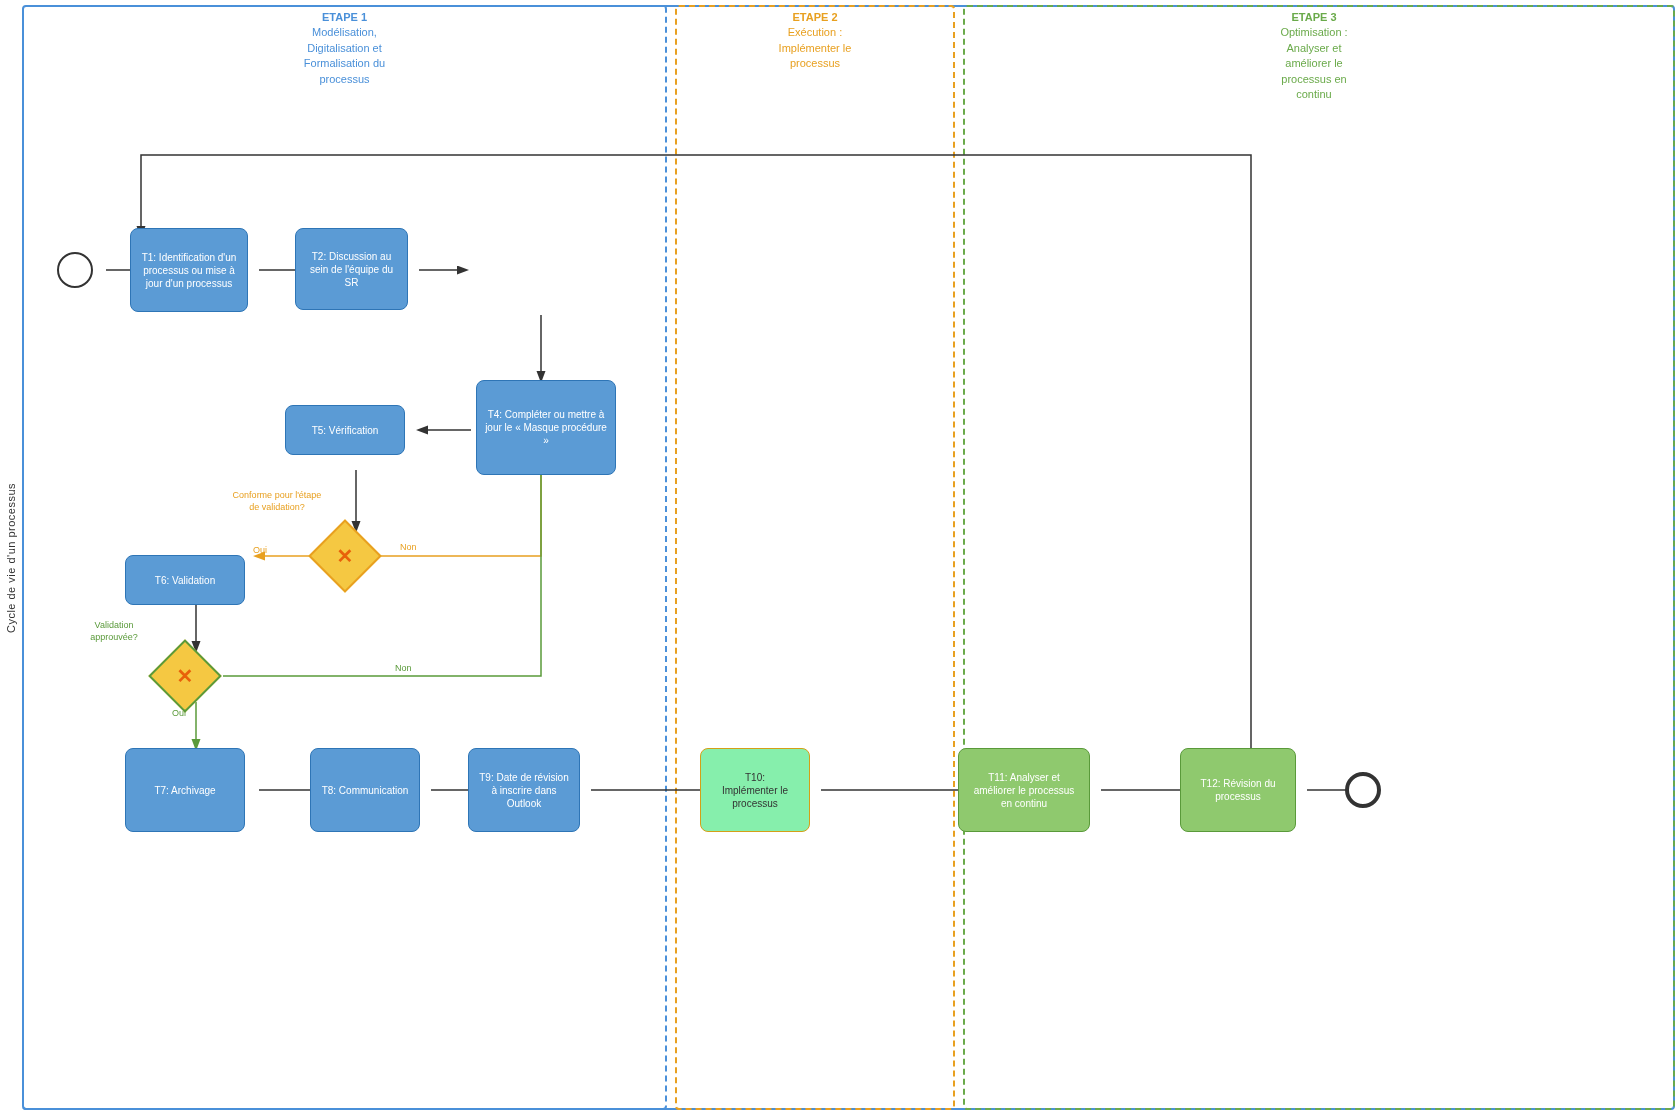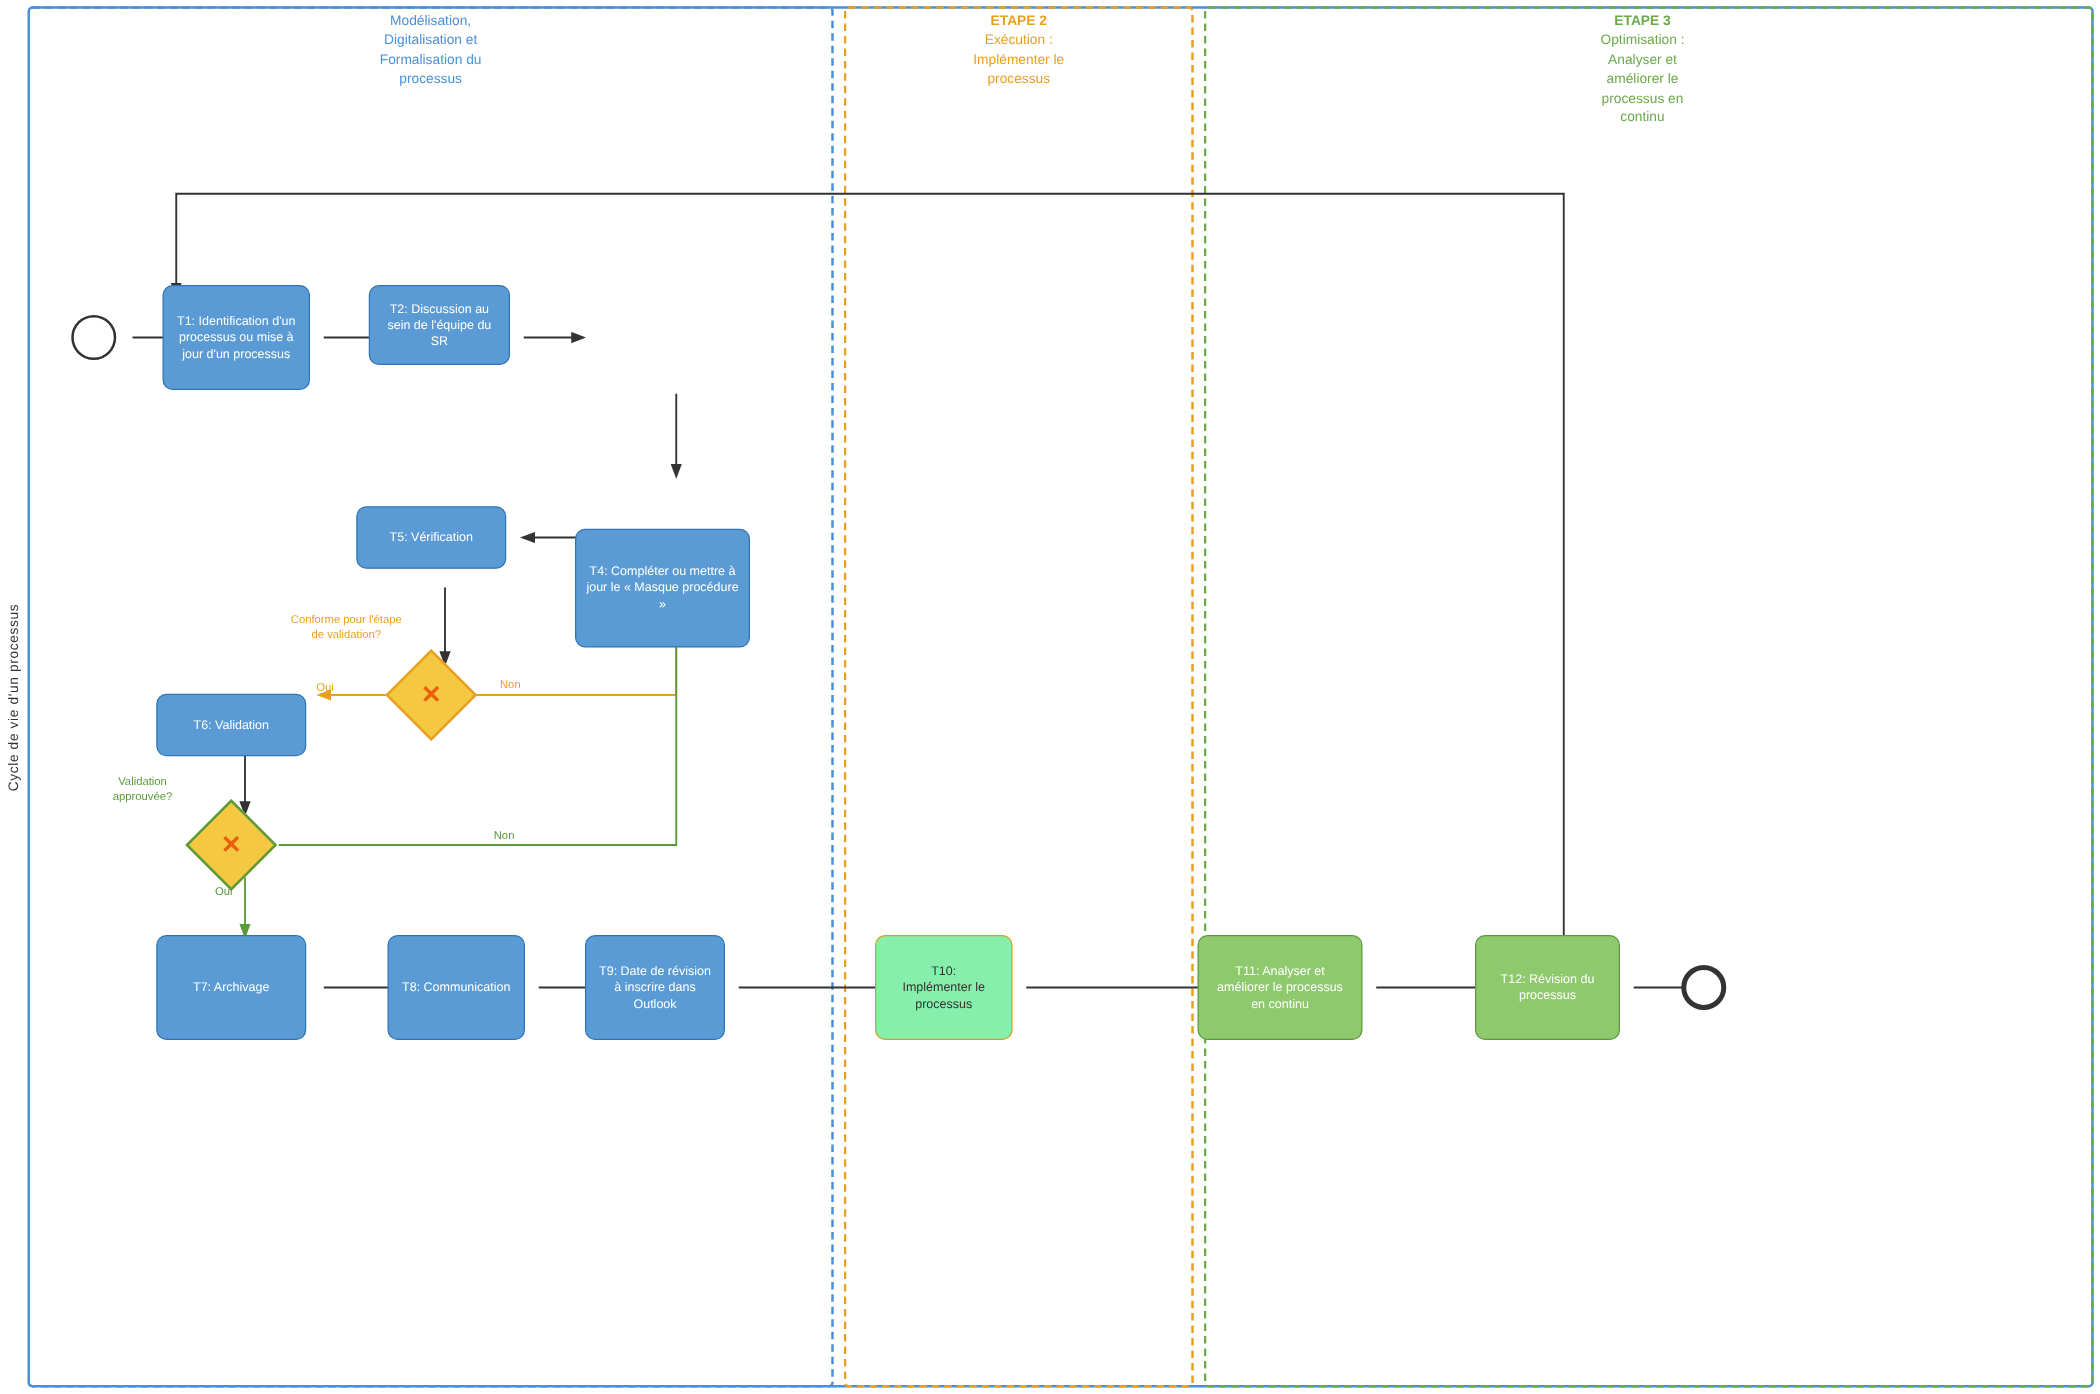--- a/index.html
+++ b/index.html
@@ -194,20 +194,21 @@
     <span class="left-label-text">Cycle de vie d'un processus</span>
   </div>
 
   <div class="stage1-border"></div>
 
   <div class="stage2-border"></div>
 
   <div class="stage3-border"></div>
 
   <div class="stage-header stage1-header">
+    <div class="stage-num">ETAPE 1</div>
     <div style="white-space:pre-line">Modélisation,
 Digitalisation et
 Formalisation du
 processus</div>
   </div>
   <div class="stage-header stage2-header">
     <div class="stage-num">ETAPE 2</div>
     <div style="white-space:pre-line">Exécution :
 Implémenter le
 processus</div>
@@ -273,26 +274,26 @@
     <path d="M1240,748 L1240,155 L130,155 L130,235" stroke="#333" stroke-width="1.5" fill="none" marker-end="url(#arrow-black)"></path>
 
   </svg>
 
   <div class="node event-circle start-event" style="position:absolute; left:57px; top:252px; width:36px; height:36px; z-index:4; background:#fff; border:2px solid #333; border-radius:50%;"></div>
 
   <div class="node task-blue" style="position:absolute; left:130px; top:228px; width:118px; height:84px; font-size:10px;">
     <span>T1: Identification d'un processus ou mise à jour d'un processus</span>
   </div>
 
-  <div class="node task-blue" style="position:absolute; left:295px; top:228px; width:113px; height:64px; font-size:10px;">
+  <div class="node task-blue" style="position:absolute; left:295px; top:228px; width:113px; height:82px; font-size:10px;">
     <span>T2: Discussion au sein de l'équipe du SR</span>
   </div>
 
 
-  <div class="node task-blue" style="position:absolute; left:460px; top:380px; width:140px; height:95px; font-size:10px;margin-top:43px;">
+  <div class="node task-blue" style="position:absolute; left:476px; top:380px; width:140px; height:95px; font-size:10px;">
     <span>T4: Compléter ou mettre à jour le « Masque procédure »</span>
   </div>
 
   <div class="node task-blue" style="position:absolute; left:285px; top:405px; width:120px; height:50px; font-size:10px;">
     <span>T5: Vérification</span>
   </div>
 
   <div class="node" style="position:absolute; left:319px; top:530px; width:52px; height:52px; z-index:4;">
     <div class="gateway-inner"></div>
     <div class="gateway-x">✕</div>

